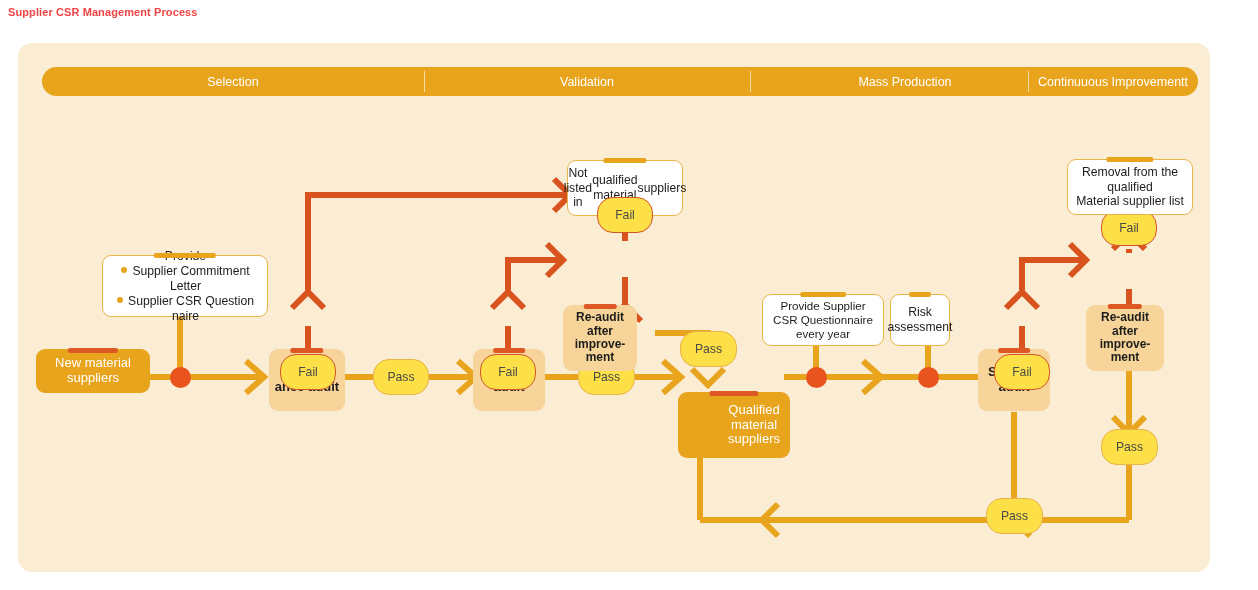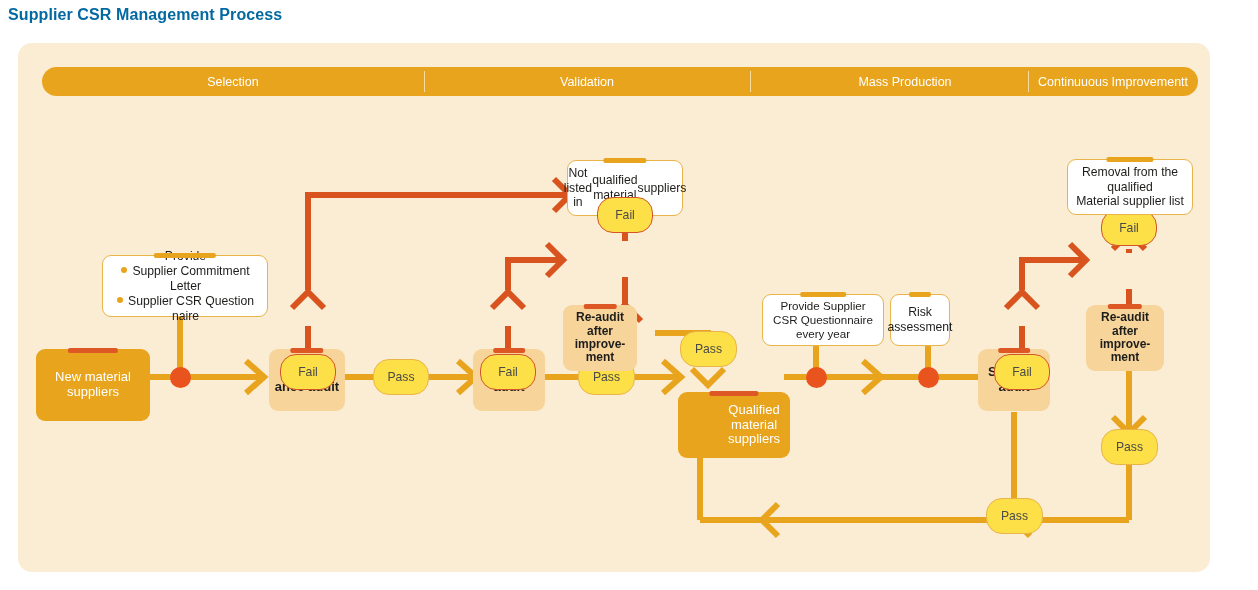--- a/index.html
+++ b/index.html
@@ -2,21 +2,21 @@
 <html><head>
 <meta charset="utf-8">
 <style>
   html,body{margin:0;padding:0;background:#ffffff;}
   body{
     width:1258px;height:590px;position:relative;overflow:hidden;
     font-family:"Liberation Sans","DejaVu Sans",sans-serif;
   }
   #page-title{
     position:absolute;left:8px;top:6px;
-    font-size:16px;font-weight:bold;color:#0369a1;letter-spacing:.1px;
+    font-size:11px;font-weight:bold;color:#ef4444;letter-spacing:.1px;
   }
   #canvas{
     position:absolute;left:18px;top:43px;width:1192px;height:529px;
     background:#fbecd4;border-radius:14px;
   }
   
   #phase-bar{
     position:absolute;left:24px;top:24px;width:1156px;height:29px;
     background:#e8a41c;border-radius:15px;
   }
@@ -169,21 +169,21 @@
       <polyline points="536,136 552,152 536,168"></polyline>
       <polyline points="591,278 607,262 623,278"></polyline>
       <polyline points="474,265 490,249 506,265"></polyline>
       <polyline points="529,201 545,217 529,233"></polyline>
       <polyline points="988,265 1004,249 1020,265"></polyline>
       <polyline points="1052,201 1068,217 1052,233"></polyline>
       <polyline points="1095,206 1111,190 1127,206"></polyline>
     </g>
   </svg>
 
-  <div class="node solid" style="left:18px;top:306px;width:114px;height:72px;">
+  <div class="node solid" style="left:18px;top:306px;width:114px;height:44px;">
     <span class="bar"></span>
     <span>New material suppliers</span>
   </div>
 
   <div class="callout" style="left:84px;top:212px;width:166px;height:62px;">
     <span class="bar"></span>
     <div class="prov-list" style="width:100%;">
       <div>Provide</div>
       <div class="li">
         <span class="bullet"></span><span>Supplier Commitment</span>

